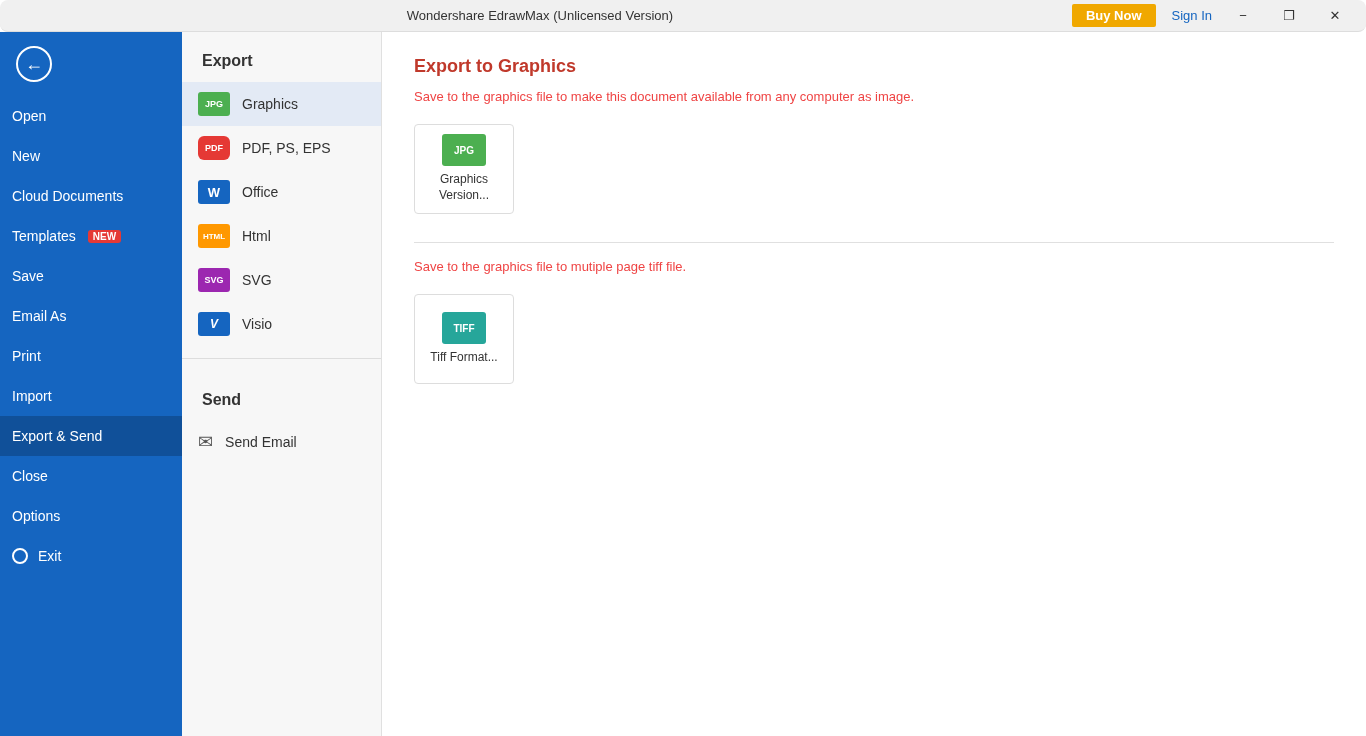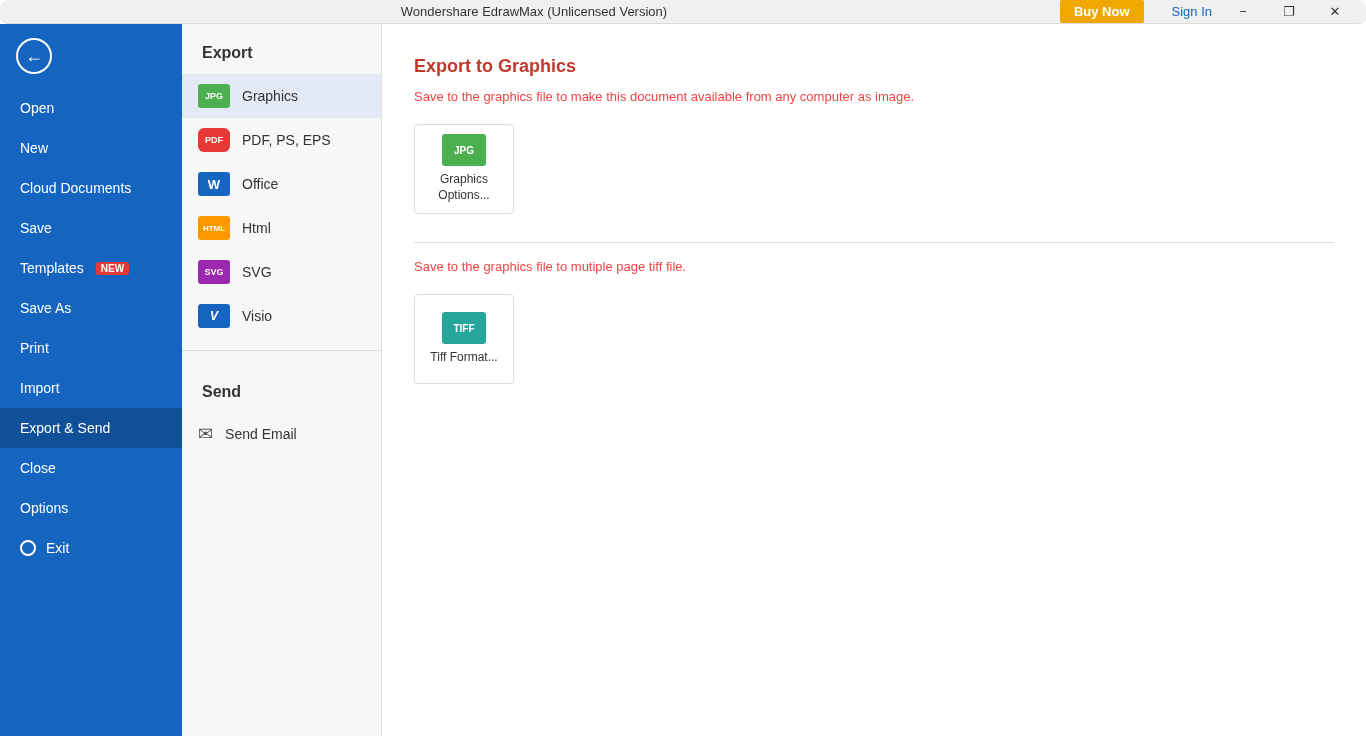--- a/index.html
+++ b/index.html
@@ -1,21 +1,21 @@
 <!DOCTYPE html>
 <html><head>
   <meta charset="utf-8">
   <style>
     * { margin: 0; padding: 0; box-sizing: border-box; }
     body { font-family: 'Segoe UI', Arial, sans-serif; width: 1366px; height: 736px; overflow: hidden; background: #fff; display: flex; flex-direction: column; }
 
     
     .titlebar {
       display: flex; align-items: center; justify-content: space-between;
-      background: #f0f0f0; height: 24px; padding: 0 8px;
+      background: #f0f0f0; height: 32px; padding: 0 8px;
       border-bottom: 1px solid #ddd; flex-shrink: 0; border-radius: 8px;
     }
     .titlebar-title { flex: 1; text-align: center; font-size: 13px; color: #333; }
     .titlebar-controls { display: flex; gap: 0; }
     .titlebar-btn {
       width: 46px; height: 32px; border: none; background: transparent;
       cursor: pointer; font-size: 13px; color: #333; display: flex; align-items: center; justify-content: center;
     }
     .buy-now-btn {
       background: #f0a800; color: #fff; border: none; padding: 4px 14px;
@@ -34,21 +34,21 @@
     .sidebar-back {
       display: flex; align-items: center; padding: 14px 16px;
       cursor: pointer; border-bottom: none;
     }
     .back-circle {
       width: 36px; height: 36px; border-radius: 50%; border: 2px solid #fff;
       display: flex; align-items: center; justify-content: center; cursor: pointer;
     }
     .back-arrow { color: #fff; font-size: 18px; line-height: 1; }
     .sidebar-item {
-      padding: 12px 20px; cursor: pointer; font-size: 14px; color: #fff;
+      padding: 12px 12px; cursor: pointer; font-size: 14px; color: #fff;
       display: flex; align-items: center; gap: 8px; white-space: nowrap; text-align: right;
     }
     .sidebar-item.active { background: rgba(0,0,0,0.2); }
     .new-badge {
       background: #e53935; color: #fff; font-size: 10px; font-weight: 700;
       padding: 1px 5px; border-radius: 3px; margin-left: 4px;
     }
 
     
     .content-area { display: flex; flex: 1; overflow: hidden; }
@@ -77,21 +77,21 @@
     .icon-html { background: #ff9800; }
     .icon-svg { background: #9c27b0; }
     .icon-visio { background: #1565c0; }
     .divider { border: none; border-top: 1px solid #ddd; margin: 12px 0; }
     .send-option {
       display: flex; align-items: center; gap: 12px;
       padding: 10px 16px; cursor: pointer; font-size: 14px; color: #333;
     }
 
     
-    .right-panel { flex: 1; padding: 32px 32px; overflow-y: auto; background: #fff; }
+    .right-panel { flex: 1; padding: 24px 32px; overflow-y: auto; background: #fff; }
     .panel-title { font-size: 18px; font-weight: 600; color: #c0392b; margin-bottom: 12px; }
     .description { font-size: 13px; color: #ef4444; margin-bottom: 20px; }
     .format-grid { display: flex; gap: 16px; flex-wrap: wrap; margin-bottom: 28px; }
     .format-card {
       width: 100px; height: 90px; border: 1px solid #ddd; border-radius: 4px;
       display: flex; flex-direction: column; align-items: center; justify-content: center;
       cursor: pointer; background: #fff; gap: 6px;
     }
     .format-badge {
       width: 44px; height: 32px; border-radius: 3px;
@@ -101,21 +101,21 @@
     .badge-jpg { background: #4caf50; }
     .badge-tiff { background: #26a69a; }
     .format-label { font-size: 12px; color: #333; text-align: center; line-height: 1.3; }
     .section-divider { border: none; border-top: 1px solid #e0e0e0; margin: 8px 0 16px; }
   </style>
 </head>
 <body>
 
 <div class="titlebar">
   <div class="titlebar-title">Wondershare EdrawMax (Unlicensed Version)</div>
-  <div style="display:flex; align-items:center; gap:20px; margin-right:8px;">
+  <div style="display:flex; align-items:center; gap:8px; margin-right:8px;">
     <button class="buy-now-btn">Buy Now</button>
     <a class="sign-in-link">Sign In</a>
   </div>
   <div class="titlebar-controls">
     <button class="titlebar-btn">−</button>
     <button class="titlebar-btn">❐</button>
     <button class="titlebar-btn close">✕</button>
   </div>
 </div>
 
@@ -130,28 +130,28 @@
     <div class="sidebar-item">
       <span>Open</span>
     </div>
     <div class="sidebar-item">
       <span>New</span>
     </div>
     <div class="sidebar-item">
       <span>Cloud Documents</span>
     </div>
     <div class="sidebar-item">
-      <span>Save</span>
-    </div>
-    <div class="sidebar-item">
       <span>Templates</span>
       <span class="new-badge">NEW</span>
     </div>
     <div class="sidebar-item">
-      <span>Save As</span>
+      <span>Save</span>
+    </div>
+    <div class="sidebar-item">
+      <span>Email As</span>
     </div>
     <div class="sidebar-item">
       <span>Print</span>
     </div>
     <div class="sidebar-item">
       <span>Import</span>
     </div>
     <div class="sidebar-item active">
       <span>Export &amp; Send</span>
     </div>
@@ -207,21 +207,21 @@
       </div>
     </div>
 
     <div class="right-panel">
       <div class="panel-title">Export to Graphics</div>
       <div class="description">Save to the graphics file to make this document available from any computer as image.</div>
 
       <div class="format-grid">
         <div class="format-card">
           <div class="format-badge badge-jpg">JPG</div>
-          <div class="format-label">Graphics Options...</div>
+          <div class="format-label">Graphics Version...</div>
         </div>
       </div>
 
       <hr class="section-divider">
 
       <div class="description">Save to the graphics file to mutiple page tiff file.</div>
 
       <div class="format-grid">
         <div class="format-card">
           <div class="format-badge badge-tiff">TIFF</div>

